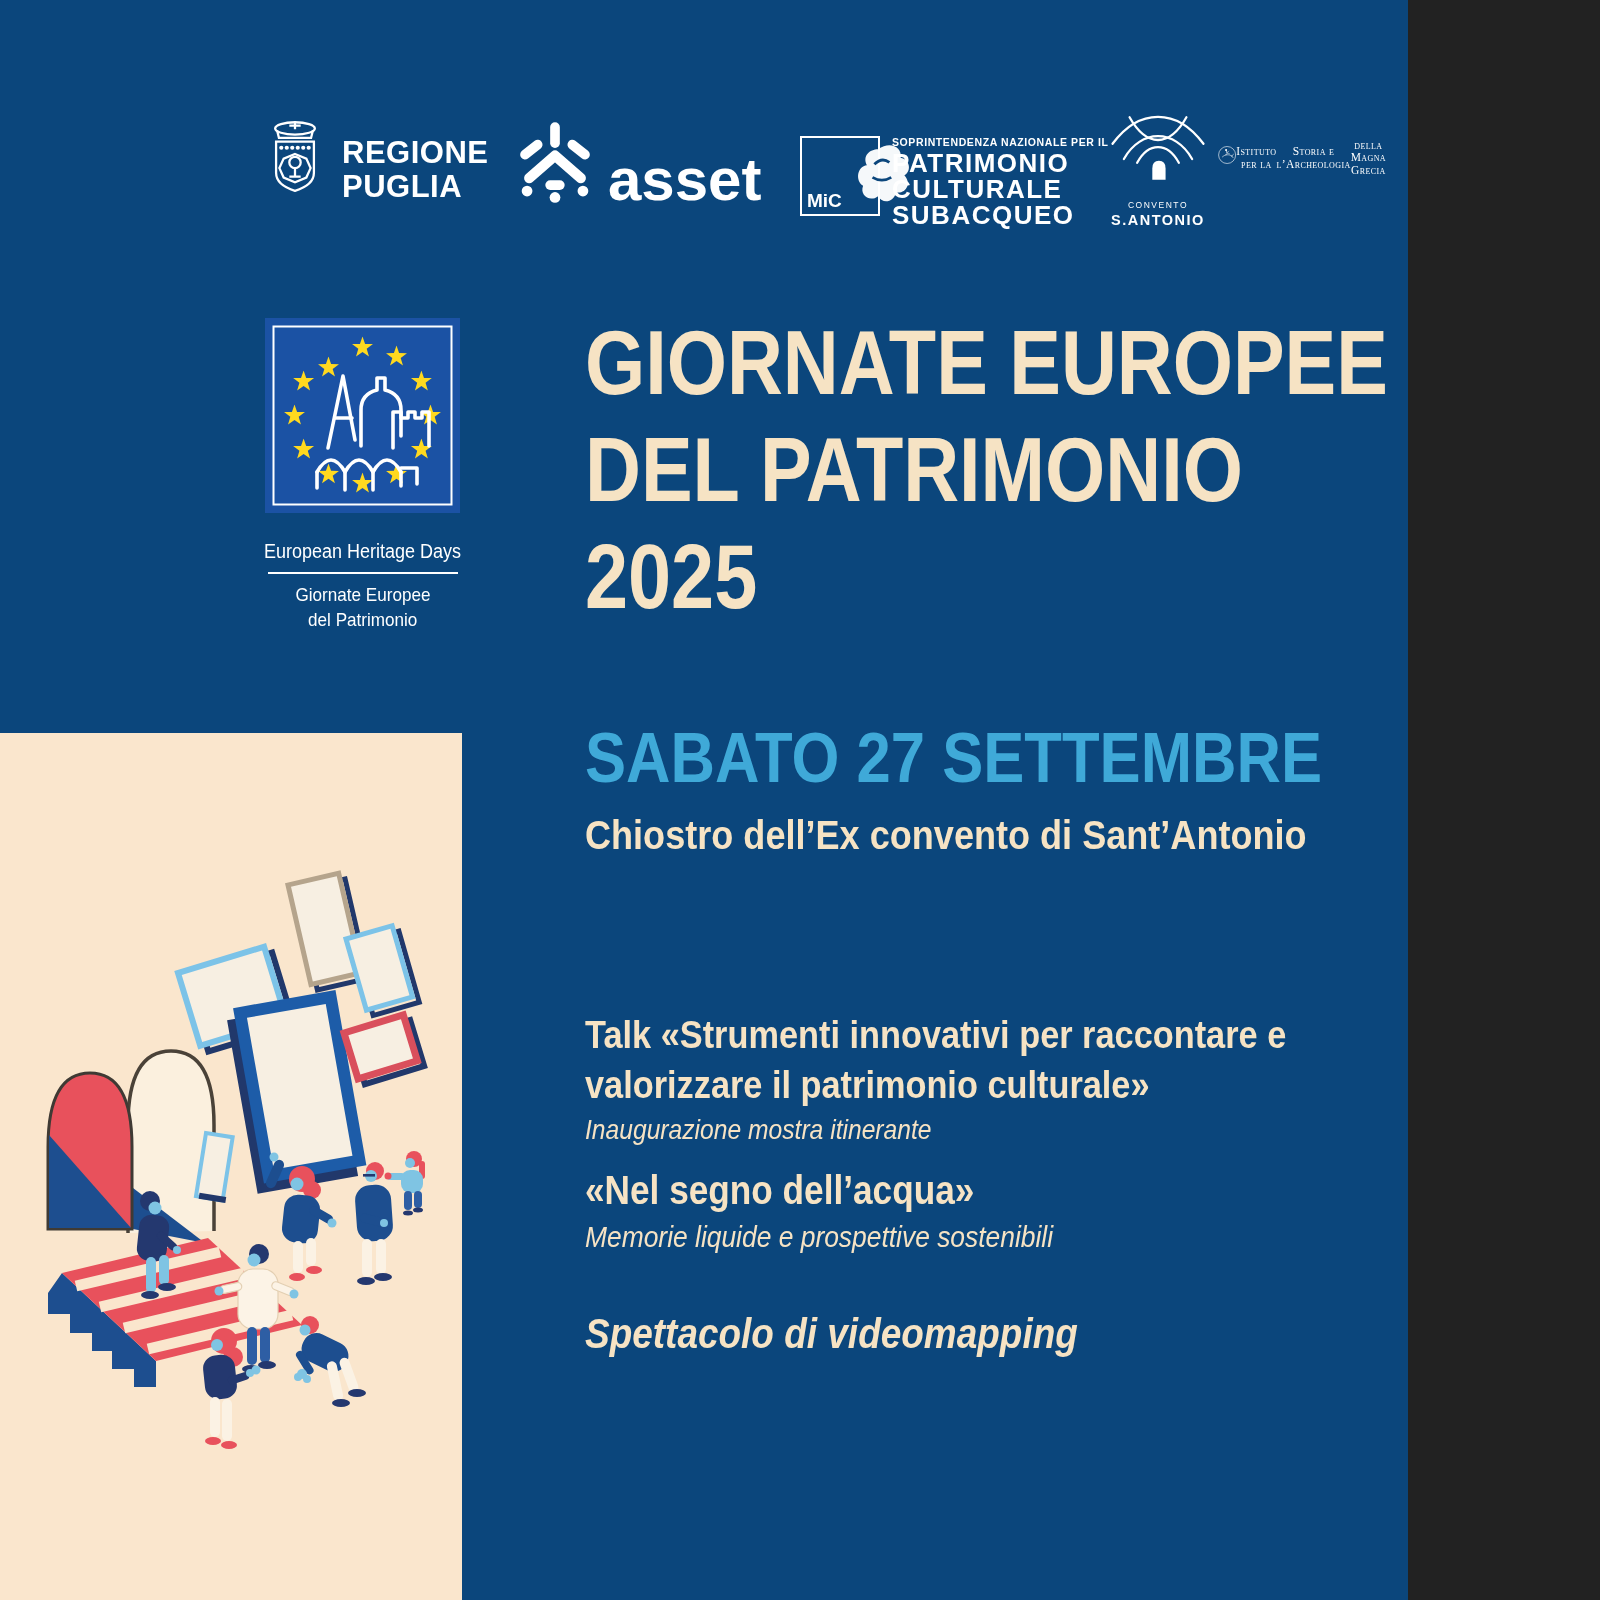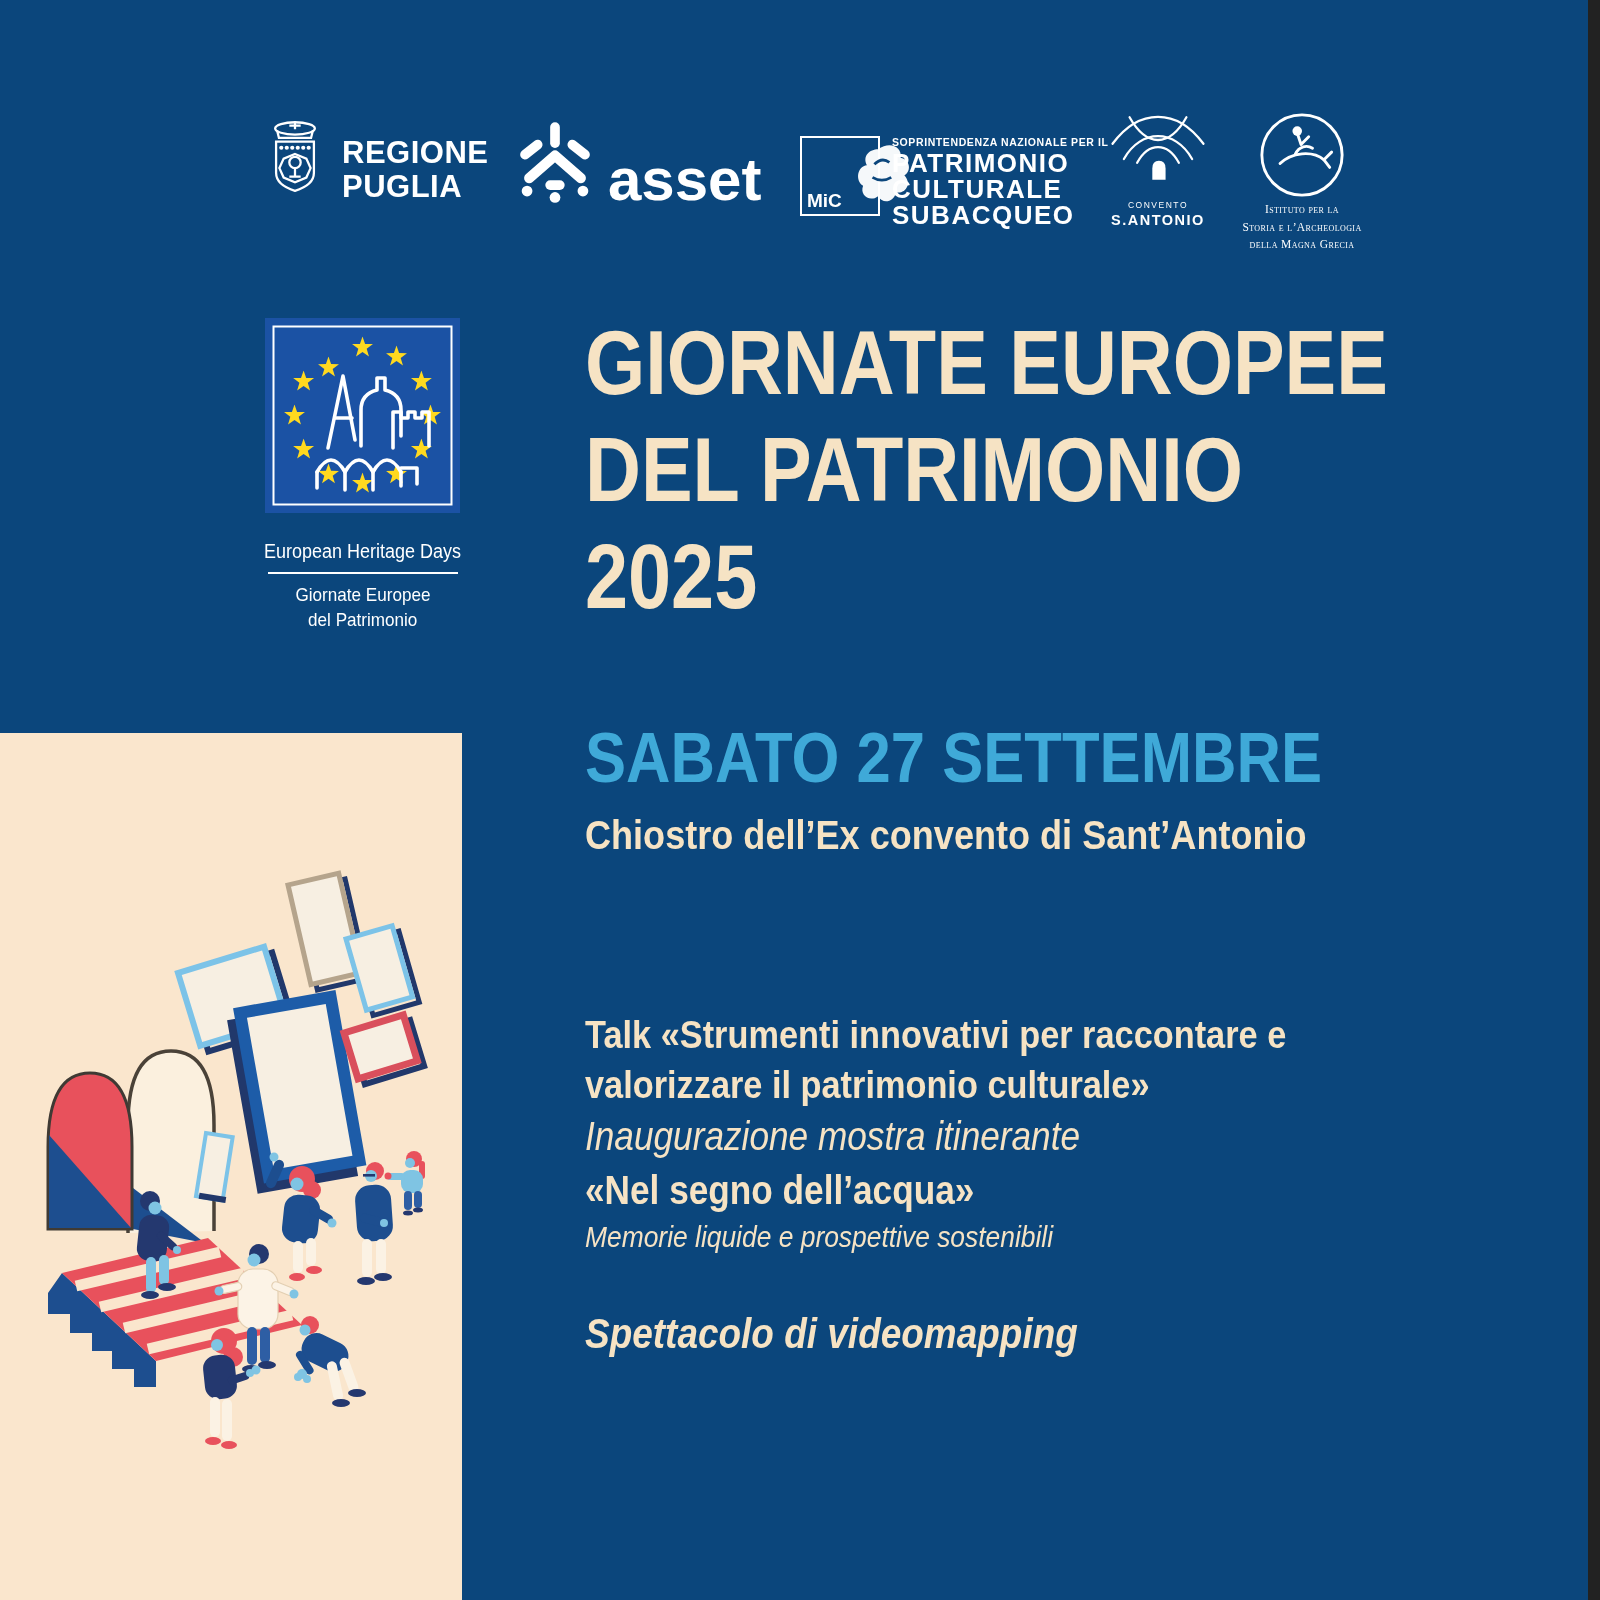--- a/index.html
+++ b/index.html
@@ -13,57 +13,57 @@
     --frameblue:#1D5CA8;
     --navy:#24386F;
     --blue:#1D4E8F;
     --skin:#7FC4E3;
     --jeans:#2E5EA4;
     --tan:#B5A48C;
     --white:#FFFFFF;
   }
   *{margin:0;padding:0;box-sizing:border-box;}
   body{background:#222;font-family:"Liberation Sans",sans-serif;}
-  .poster{position:relative;width:1588px;height:1600px;background:var(--bg);overflow:hidden;}
+  .poster{position:relative;width:1408px;height:1600px;background:var(--bg);overflow:hidden;}
   .abs{position:absolute;}
   .cx{display:inline-block;transform:scaleX(.88);transform-origin:left center;white-space:nowrap;}
   .cx86{display:inline-block;transform:scaleX(.86);transform-origin:left center;white-space:nowrap;}
   .cx90{display:inline-block;transform:scaleX(.90);transform-origin:center;white-space:nowrap;}
 
   
   .logo-row-item{color:var(--white);}
   .lg-regione{left:264px;top:118px;display:flex;align-items:center;gap:16px;}
   .lg-regione .txt{font-size:31px;font-weight:700;line-height:34px;letter-spacing:.5px;}
   .lg-asset{left:512px;top:120px;display:flex;align-items:flex-end;gap:10px;}
   .lg-asset .txt{font-size:60px;font-weight:700;line-height:.82;letter-spacing:0;}
   .lg-mic{left:800px;top:136px;display:flex;align-items:flex-start;gap:12px;}
   .mic-box{position:relative;width:80px;height:80px;border:2.5px solid var(--white);padding-left:48px;}
   .mic-acronym{position:absolute;left:5px;bottom:2px;font-size:19px;font-weight:700;color:var(--white);}
   .mic-text .sup{font-size:10.5px;font-weight:700;letter-spacing:.6px;margin-bottom:2px;}
   .mic-text .big{font-size:26px;font-weight:600;letter-spacing:1.5px;line-height:26px;}
   .lg-convento{left:1098px;top:104px;width:120px;display:flex;flex-direction:column;align-items:center;}
   .lg-convento .small{font-size:8.5px;letter-spacing:1.5px;margin-top:6px;}
   .lg-convento .big{font-size:14.5px;font-weight:700;letter-spacing:1.5px;margin-top:2px;}
-  .lg-magna{left:1218px;top:112px;width:168px;display:flex;flex-direction:column;align-items:center;}
+  .lg-magna{left:1218px;top:112px;width:168px;display:flex;flex-direction:row;align-items:center;}
   .lg-magna .cap{font-family:"Liberation Serif",serif;font-variant:small-caps;font-size:11.5px;line-height:12.5px;text-align:center;margin-top:5px;letter-spacing:.4px;}
 
   
   .ehd{left:265px;top:318px;}
   .ehd-captions{left:240px;top:540px;width:245px;text-align:center;color:var(--white);}
   .ehd-captions .en{font-size:20px;}
   .ehd-divider{width:190px;height:1.5px;background:var(--white);margin:9px auto 8px auto;}
   .ehd-captions .it{font-size:19px;line-height:25px;}
 
   
   .title{left:585px;top:310px;color:var(--cream);font-size:90px;font-weight:700;line-height:107px;}
   .date{left:585px;top:718px;color:var(--lightblue);font-size:70px;font-weight:700;}
   .venue{left:585px;top:812px;color:var(--cream);font-size:41px;font-weight:700;}
   .address{left:585px;top:884px;color:var(--cream);font-size:41px;font-weight:700;}
   .talk{left:585px;top:986px;color:var(--cream);font-size:39px;font-weight:700;line-height:50px;margin-top:24px;}
-  .mostra-intro{left:585px;top:1114px;color:var(--cream);font-size:40px;font-style:italic;font-weight:400;text-align:right;}
+  .mostra-intro{left:585px;top:1114px;color:var(--cream);font-size:28px;font-style:italic;font-weight:400;text-align:right;}
   .mostra-title{left:585px;top:1168px;color:var(--cream);font-size:40px;font-weight:700;}
   .mostra-sub{left:585px;top:1220px;color:var(--cream);font-size:30px;font-style:italic;font-weight:400;}
   .show{left:585px;top:1310px;color:var(--cream);font-size:42px;font-weight:700;font-style:italic;}
 
   
   .panel{left:0;top:733px;width:462px;height:867px;background:var(--panel);}
 </style>
 </head>
 <body>
 

